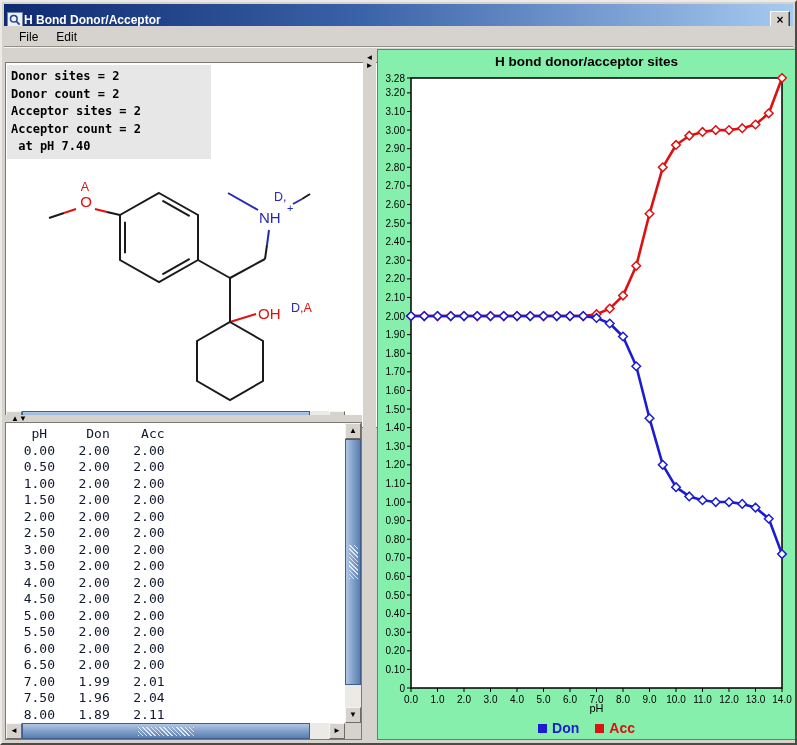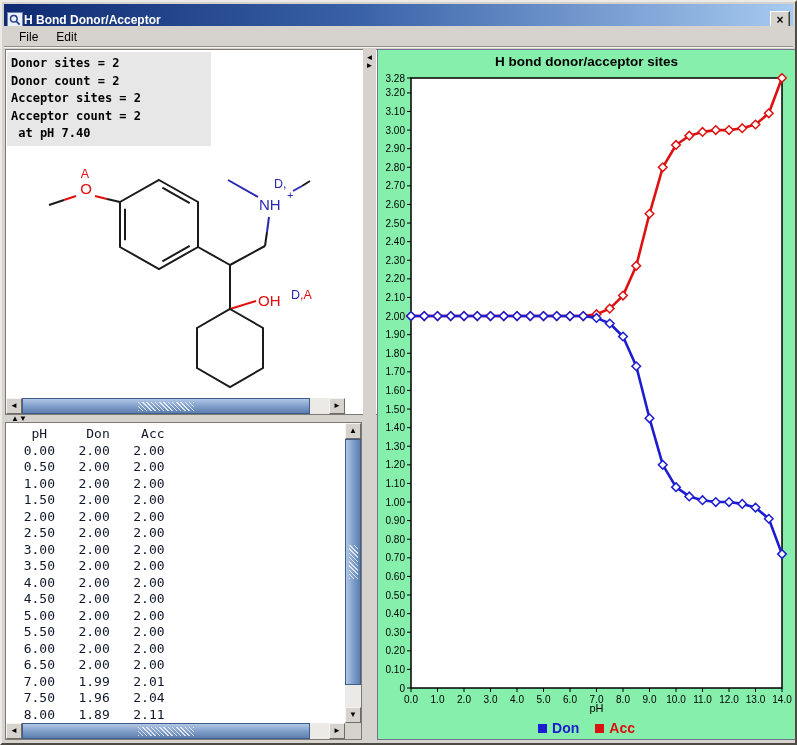--- a/index.html
+++ b/index.html
@@ -16,21 +16,21 @@
     border-color:#fff #403d38 #403d38 #fff;box-shadow:inset -1px -1px 0 #8a867e;
     display:flex;align-items:center;justify-content:center;
     font-size:12px;font-weight:bold;color:#000;line-height:12px;}
   .menubar{position:absolute;left:2px;top:24px;right:2px;height:21px;background:#d6d3ce;
     border-bottom:1px solid #938f87;box-shadow:0 1px 0 #f4f2ee;
     display:flex;align-items:flex-end;padding-left:6px;box-sizing:border-box;}
   .menu-item{font-size:12px;color:#000;padding:2px 9px;}
   #content{position:absolute;left:2px;top:46px;right:2px;bottom:2px;background:#d6d3ce;}
   .panel{position:absolute;background:#fff;border:1px solid #7d7a74;overflow:hidden;box-sizing:border-box;}
   
-  #panel-structure{left:1px;top:1px;width:418px;height:366px;padding-left:41px;}
+  #panel-structure{left:1px;top:14px;width:418px;height:366px;padding-left:41px;}
   #info-block{position:absolute;left:1px;top:2px;width:204px;background:#e7e7e7;
     font-family:"DejaVu Sans Mono",monospace;font-size:12px;font-weight:bold;
     line-height:17.5px;padding:3px 2px 3px 4px;white-space:pre;box-sizing:border-box;}
   #molecule{position:absolute;left:0;top:92px;}
   
   .vsb,.hsb{position:absolute;background:#eceae6;}
   .sb-btn{position:absolute;width:16px;height:16px;background:#d6d3ce;border:1px solid;
     border-color:#f6f4f0 #6f6b64 #6f6b64 #f6f4f0;box-sizing:border-box;
     display:flex;align-items:center;justify-content:center;
     font-size:8px;line-height:8px;color:#000;}

